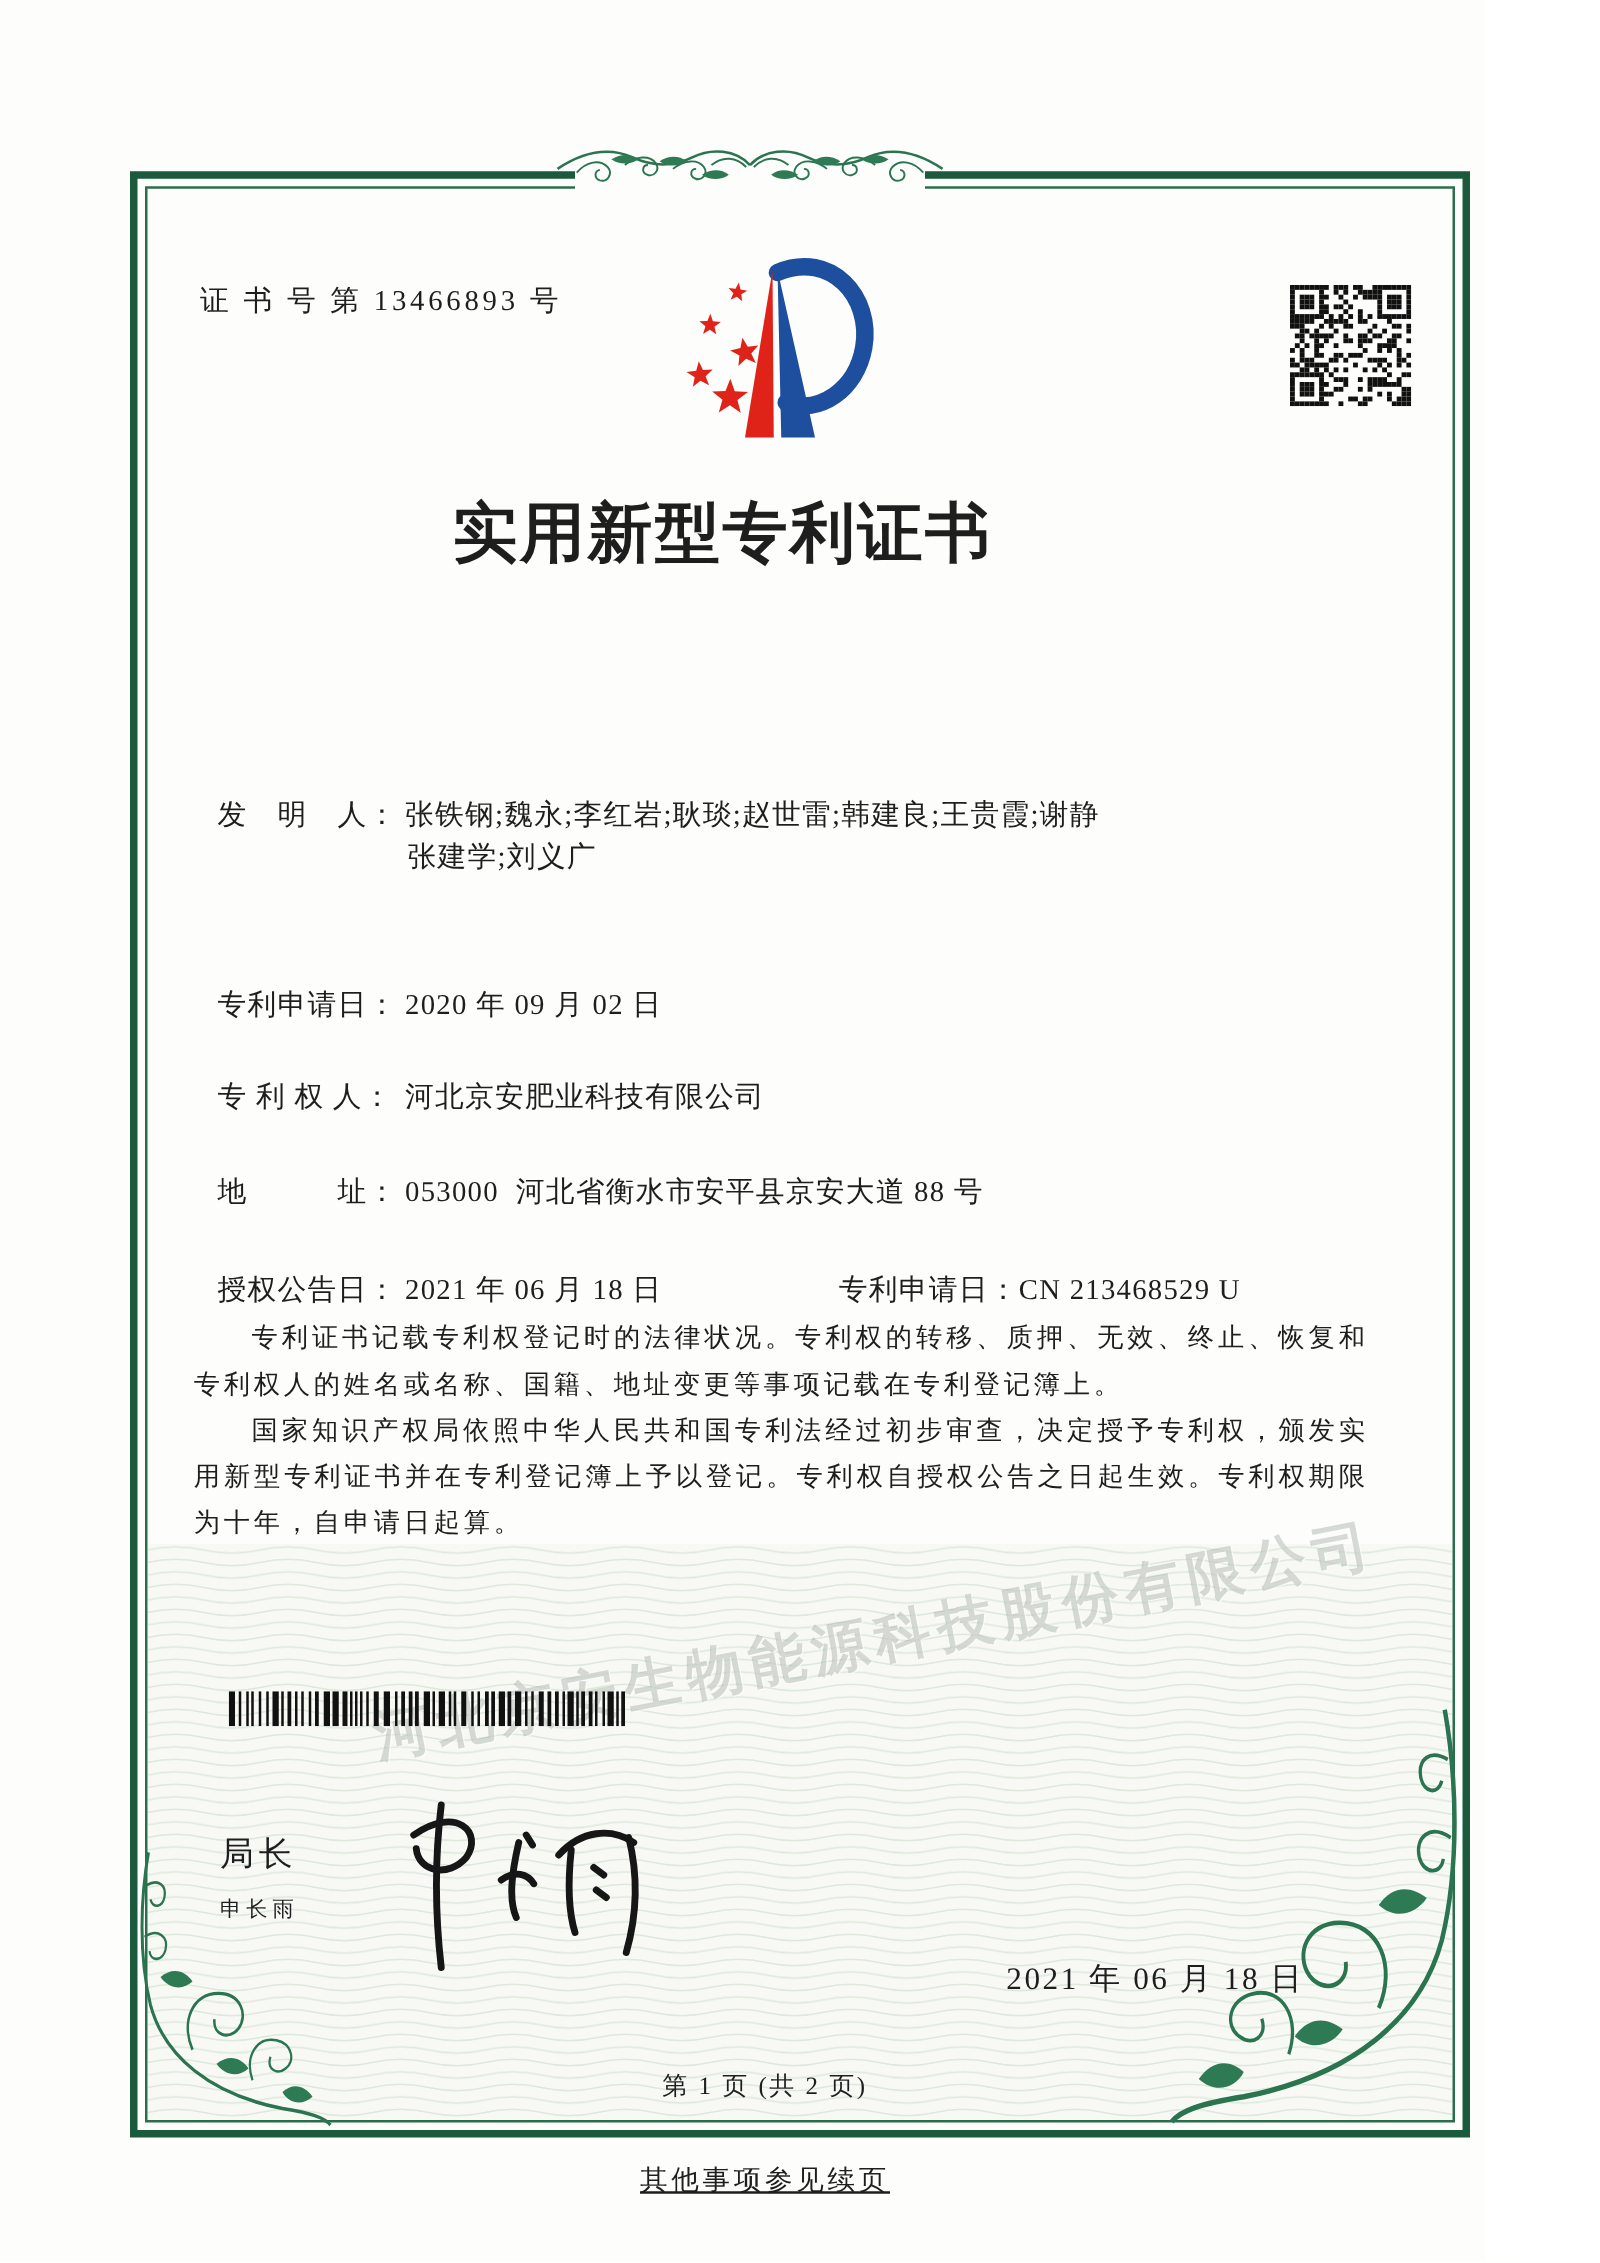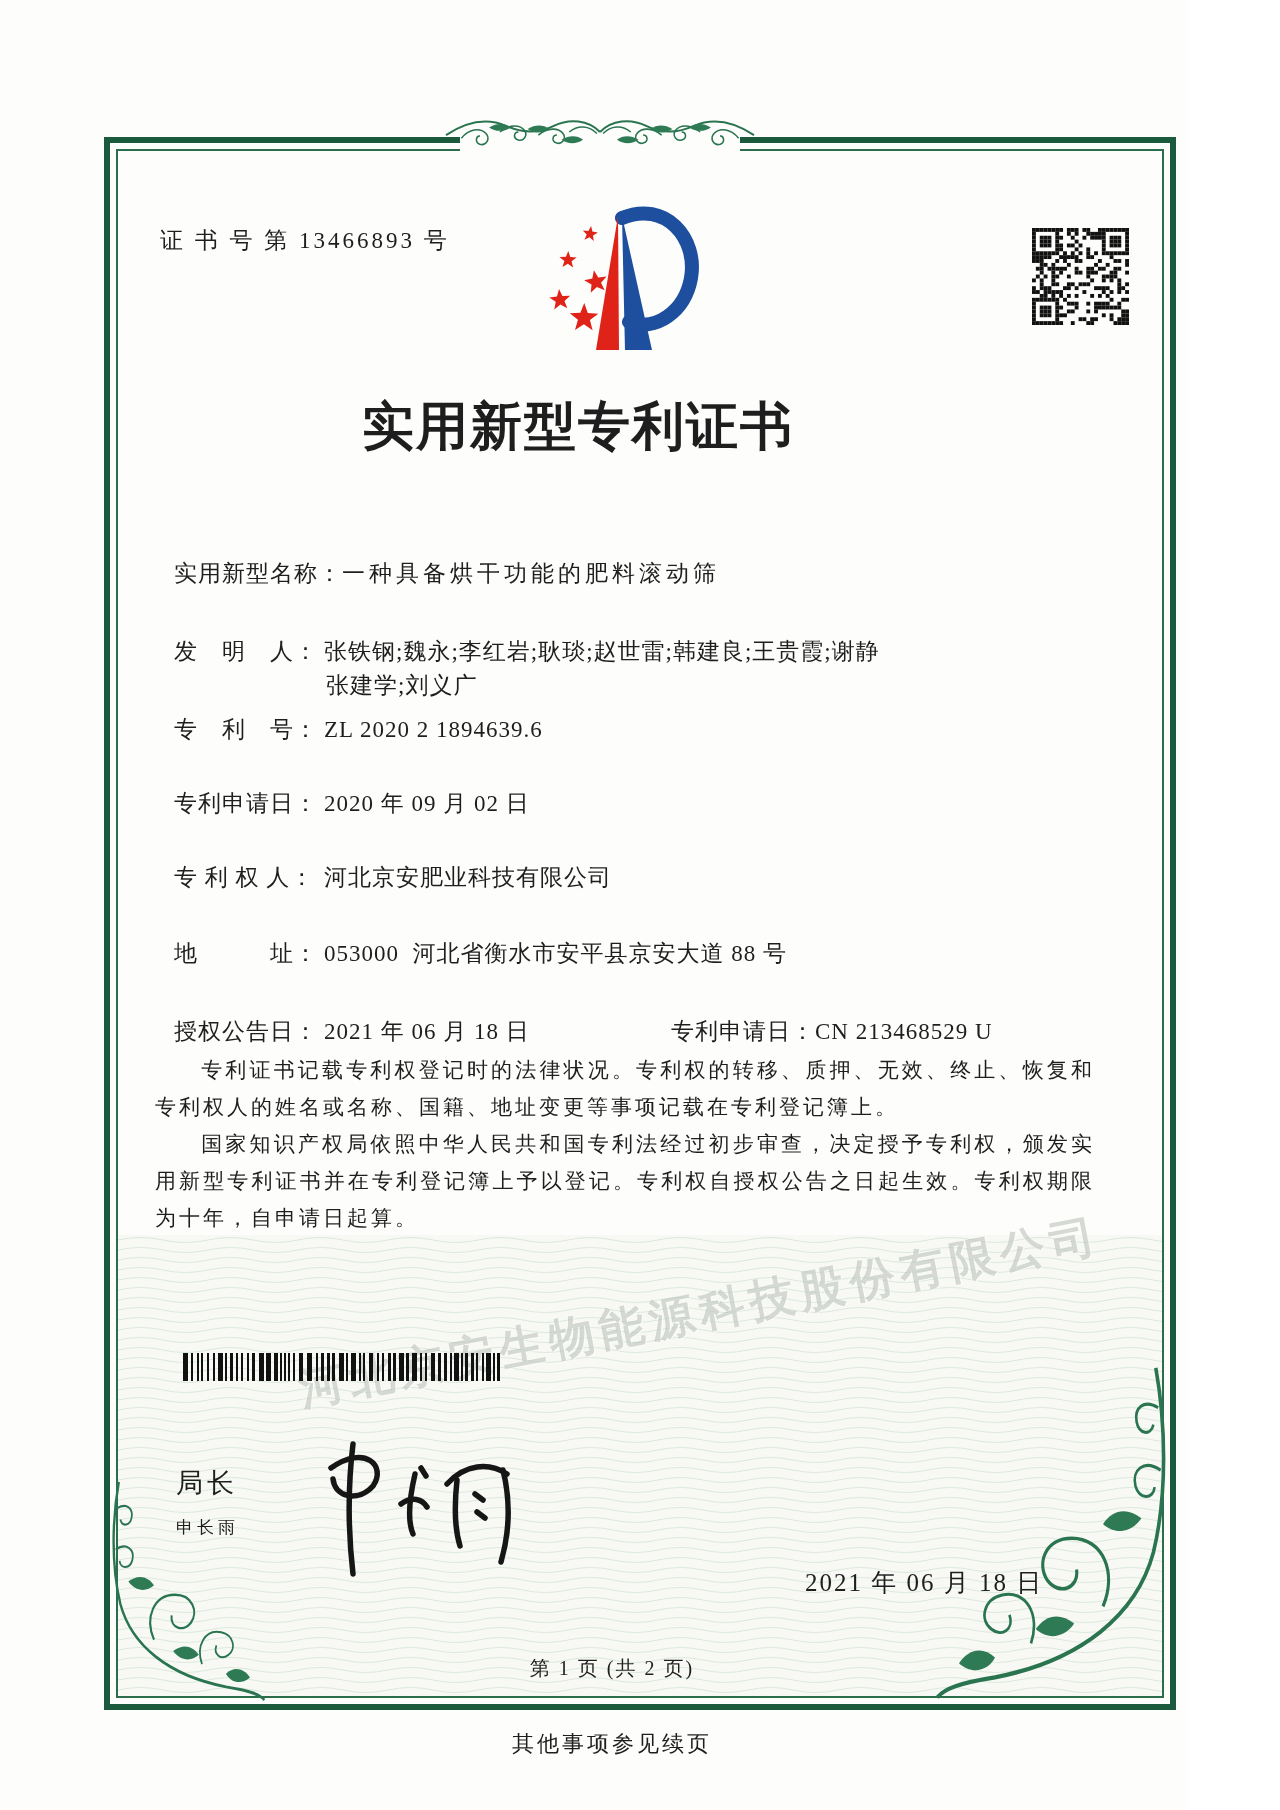--- a/index.html
+++ b/index.html
@@ -43,21 +43,21 @@
   .signer-name{position:absolute; left:176px; top:1516px; font-size:17px; letter-spacing:4px; z-index:3;}
   .signature{position:absolute; left:295px; top:1432px; z-index:4;}
   .watermark{position:absolute; left:305px; top:1360px; width:840px; z-index:2;
     font-size:45px; font-weight:700; letter-spacing:6px; white-space:nowrap;
     color:rgba(130,142,132,0.32); transform:rotate(-11deg); transform-origin:0 100%;
     text-shadow:1px 1px 0 rgba(255,255,255,0.55);}
   .sign-date{position:absolute; left:805px; top:1566px; font-size:25px; letter-spacing:2px; z-index:3;}
   .page-number{position:absolute; left:105px; top:1655px; width:1014px; text-align:center;
     font-size:20px; letter-spacing:2px; z-index:3;}
   .continuation{position:absolute; left:105px; top:1729px; width:1014px; text-align:center;
-    font-size:22px; letter-spacing:3px; z-index:3;}
+    font-size:22px; letter-spacing:3px; z-index:3;text-decoration:underline;}
 </style>
 </head>
 <body>
 
 <div class="page">
 
   <svg width="0" height="0" style="position:absolute" aria-hidden="true">
     <defs>
       <g id="corner-fl">
         <path d="M16,2 C8,40 6,90 18,132 C32,176 78,208 150,220 C180,224 192,228 198,234" fill="none" stroke="#2a7450" stroke-width="3"></path>
@@ -419,31 +419,25 @@
       <rect x="54.32" y="93.12" width="3.88" height="3.88" fill="#111"></rect>
       <rect x="58.20" y="93.12" width="3.88" height="3.88" fill="#111"></rect>
       <rect x="81.48" y="93.12" width="3.88" height="3.88" fill="#111"></rect>
       <rect x="85.36" y="93.12" width="3.88" height="3.88" fill="#111"></rect>
       <rect x="89.24" y="93.12" width="3.88" height="3.88" fill="#111"></rect>
       <rect x="93.12" y="93.12" width="3.88" height="3.88" fill="#111"></rect>
     </svg>
 
   <div class="title">实用新型专利证书</div>
 
-  <div class="row r-name">
-    <span class="lbl">实用新型名称：</span><span class="val val-wide">一种具备烘干功能的肥料滚动筛</span>
-  </div>
   <div class="row r-inv1">
     <span class="lbl">发　明　人：</span><span class="val">张铁钢;魏永;李红岩;耿琰;赵世雷;韩建良;王贵霞;谢静</span>
   </div>
   <div class="row r-inv2">
     <span class="val">张建学;刘义广</span>
-  </div>
-  <div class="row r-patno">
-    <span class="lbl">专　利　号：</span><span class="val">ZL 2020 2 1894639.6</span>
   </div>
   <div class="row r-filing">
     <span class="lbl">专利申请日：</span><span class="val">2020 年 09 月 02 日</span>
   </div>
   <div class="row r-patentee">
     <span class="lbl">专 利 权 人：</span><span class="val">河北京安肥业科技有限公司</span>
   </div>
   <div class="row r-addr">
     <span class="lbl">地　　　址：</span><span class="val">053000  河北省衡水市安平县京安大道 88 号</span>
   </div>

